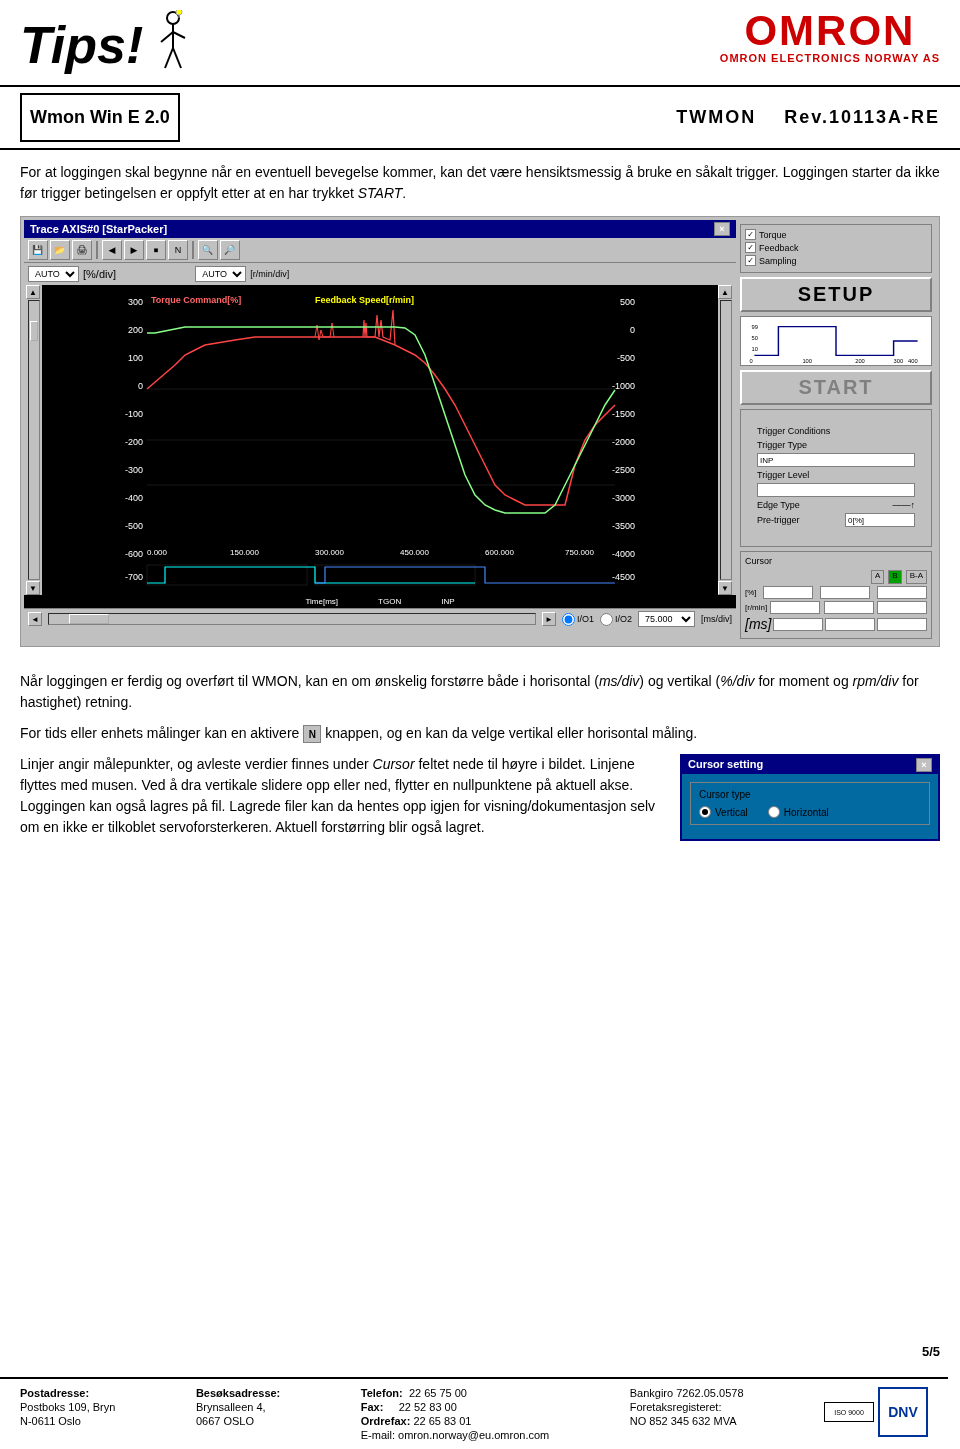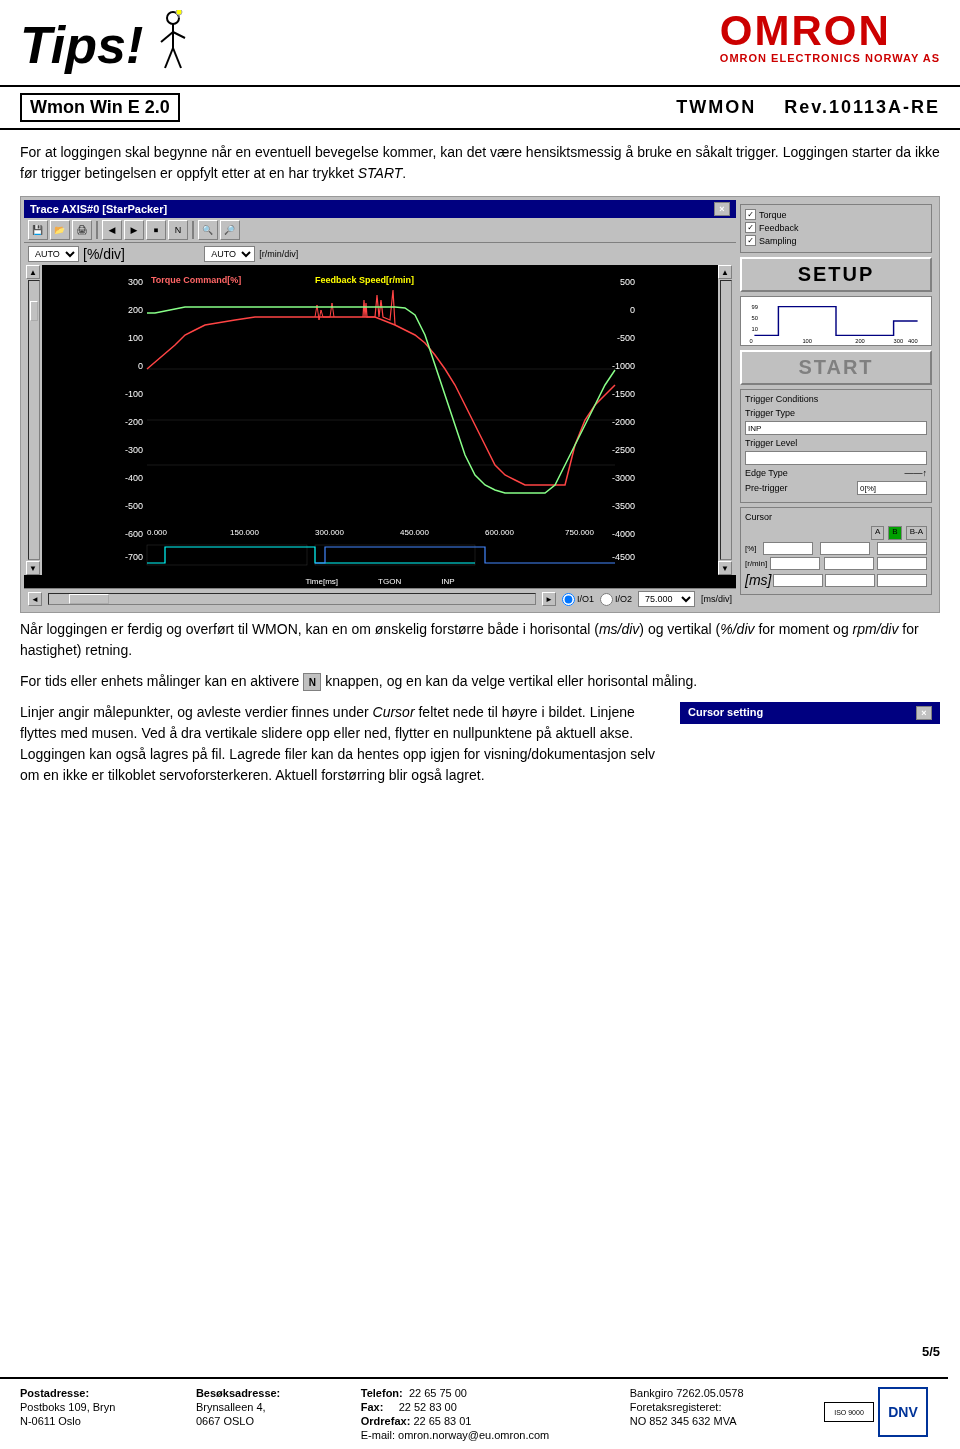--- a/index.html
+++ b/index.html
@@ -29,21 +29,21 @@
       font-weight: bold;
       font-style: italic;
       color: #000;
       line-height: 1;
     }
     .stick-figure {
       width: 40px;
       height: 70px;
     }
     .header-right {
-      text-align: left;
+      text-align: center;
     }
     .omron-logo {
       font-size: 42px;
       font-weight: 900;
       color: #cc0000;
       letter-spacing: 2px;
       line-height: 1;
     }
     .omron-subtitle {
       font-size: 11px;
@@ -58,21 +58,21 @@
       border-bottom: 2px solid #000;
       padding: 6px 20px;
       display: flex;
       justify-content: space-between;
       align-items: center;
     }
     .title-bar-left {
       font-size: 18px;
       font-weight: bold;
       border: 2px solid #000;
-      padding: 2px 8px;
+      padding: 12px 8px;
     }
     .title-bar-right {
       font-size: 18px;
       font-weight: bold;
       letter-spacing: 2px;
     }
 
     
     .content {
       padding: 12px 20px;
@@ -83,21 +83,21 @@
       margin-bottom: 12px;
     }
     .intro-text em {
       font-style: italic;
     }
 
     
     .screenshot-container {
       display: flex;
       gap: 0;
-      margin-bottom: 6px;
+      margin-bottom: 24px;
       border: 1px solid #999;
       background: #c0c0c0;
       padding: 3px;
     }
 
     
     .wmon-window {
       flex: 1;
       background: #c0c0c0;
     }
@@ -263,21 +263,21 @@
       padding: 4px 16px;
       text-align: center;
       letter-spacing: 2px;
       cursor: pointer;
       color: #808080;
     }
 
     
     .trigger-box {
       border: 1px solid #808080;
-      padding: 4px;
+      padding: 16px;
       font-size: 9px;
     }
     .trigger-title {
       font-size: 9px;
       margin-bottom: 4px;
     }
     .trigger-row {
       display: flex;
       justify-content: space-between;
       align-items: center;
@@ -535,21 +535,21 @@
         <div class="toolbar-btn">N</div>
         <div class="toolbar-sep"></div>
         <div class="toolbar-btn">🔍</div>
         <div class="toolbar-btn">🔎</div>
       </div>
 
       <div class="chart-controls-top">
         <select class="combo-box">
           <option>AUTO</option>
         </select>
-        <span style="font-size:14px;">[%/div]</span>
+        <span style="font-size:11px;">[%/div]</span>
         &nbsp;&nbsp;&nbsp;&nbsp;&nbsp;&nbsp;&nbsp;&nbsp;&nbsp;&nbsp;&nbsp;&nbsp;&nbsp;&nbsp;&nbsp;&nbsp;
         <select class="combo-box">
           <option>AUTO</option>
         </select>
         <span style="font-size:9px;">[r/min/div]</span>
       </div>
 
       <div style="display:flex; padding: 0 2px;">
 
         <div style="display:flex; flex-direction:column; width:16px; background:#c0c0c0; justify-content:space-between;">
@@ -816,20 +816,35 @@
         kan da hentes opp igjen for visning/dokumentasjon selv om en ikke er tilkoblet
         servoforsterkeren. Aktuell forstørring blir også lagret.
       </p>
     </div>
 
     <div class="cursor-dialog">
       <div class="cursor-dialog-title">
         <span>Cursor setting</span>
         <div class="close-btn">×</div>
       </div>
+      <div class="cursor-dialog-body">
+        <div class="cursor-type-group">
+          <div class="cursor-type-title">Cursor type</div>
+          <div class="cursor-type-options">
+            <label class="radio-option">
+              <div class="radio-btn selected"></div>
+              <span>Vertical</span>
+            </label>
+            <label class="radio-option">
+              <div class="radio-btn"></div>
+              <span>Horizontal</span>
+            </label>
+          </div>
+        </div>
+      </div>
     </div>
 
   </div>
 
 </div>
 
 <div class="page-number">5/5</div>
 
 <div class="footer">
   <div class="footer-col">

